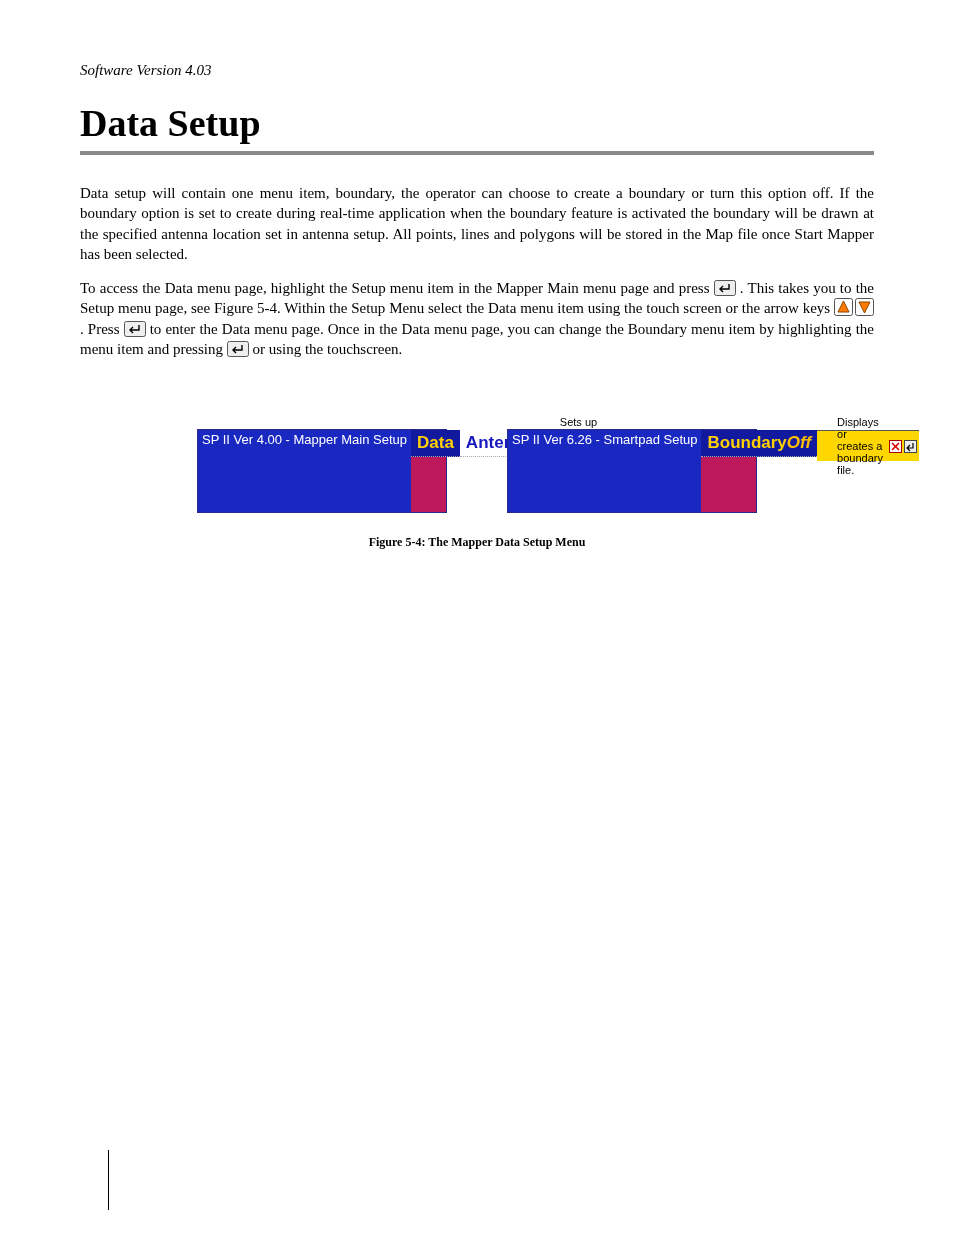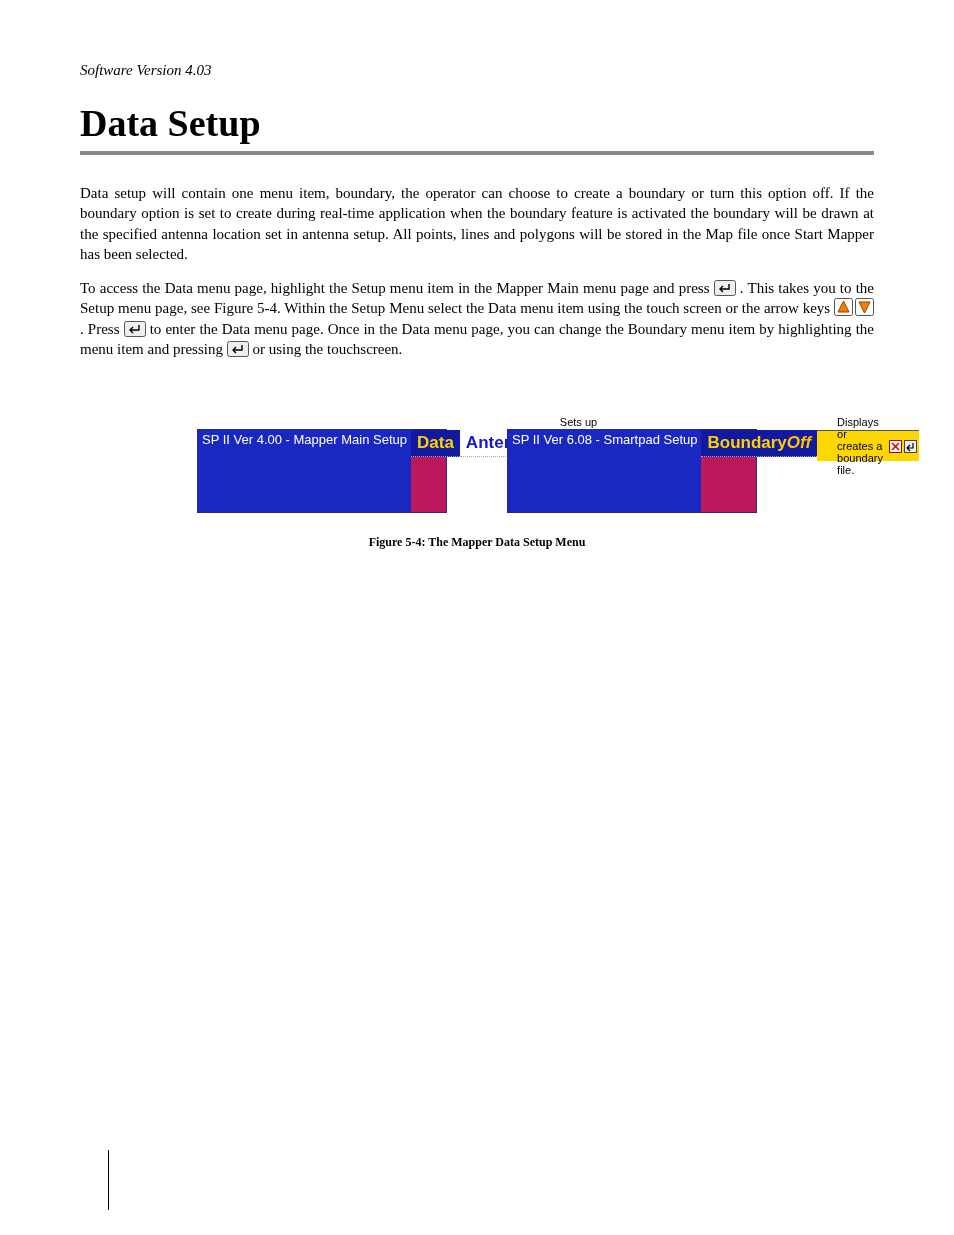--- a/index.html
+++ b/index.html
@@ -208,21 +208,21 @@
             <line x1="3" y1="3" x2="10" y2="10" stroke="#d00" stroke-width="1.6"></line>
             <line x1="10" y1="3" x2="3" y2="10" stroke="#d00" stroke-width="1.6"></line>
             <rect x="14.5" y="0.5" width="12" height="12" fill="#eee" stroke="#444"></rect>
             <path d="M23 3 L23 8 L17 8 M19 5 L16 8 L19 11" fill="none" stroke="#000" stroke-width="1.2"></path>
           </svg>
         </div>
       </div>
     </div>
 
     <div class="device-screen">
-      <div class="ds-title">SP II Ver 6.08 - Smartpad Setup</div>
+      <div class="ds-title">SP II Ver 6.26 - Smartpad Setup</div>
       <div class="ds-row ds-row-sel">
         <span>Boundary</span>
         <span class="value">Off</span>
       </div>
       <div class="ds-body" style="min-height:82px"></div>
       <div class="ds-footer">
         <div class="ds-footer-text">Displays or creates a boundary file.</div>
         <div class="ds-footer-icons" style="flex-direction:row;align-items:center;gap:2px">
           <svg width="13" height="13">
             <rect x="0.5" y="0.5" width="12" height="12" fill="#fff" stroke="#a00"></rect>

